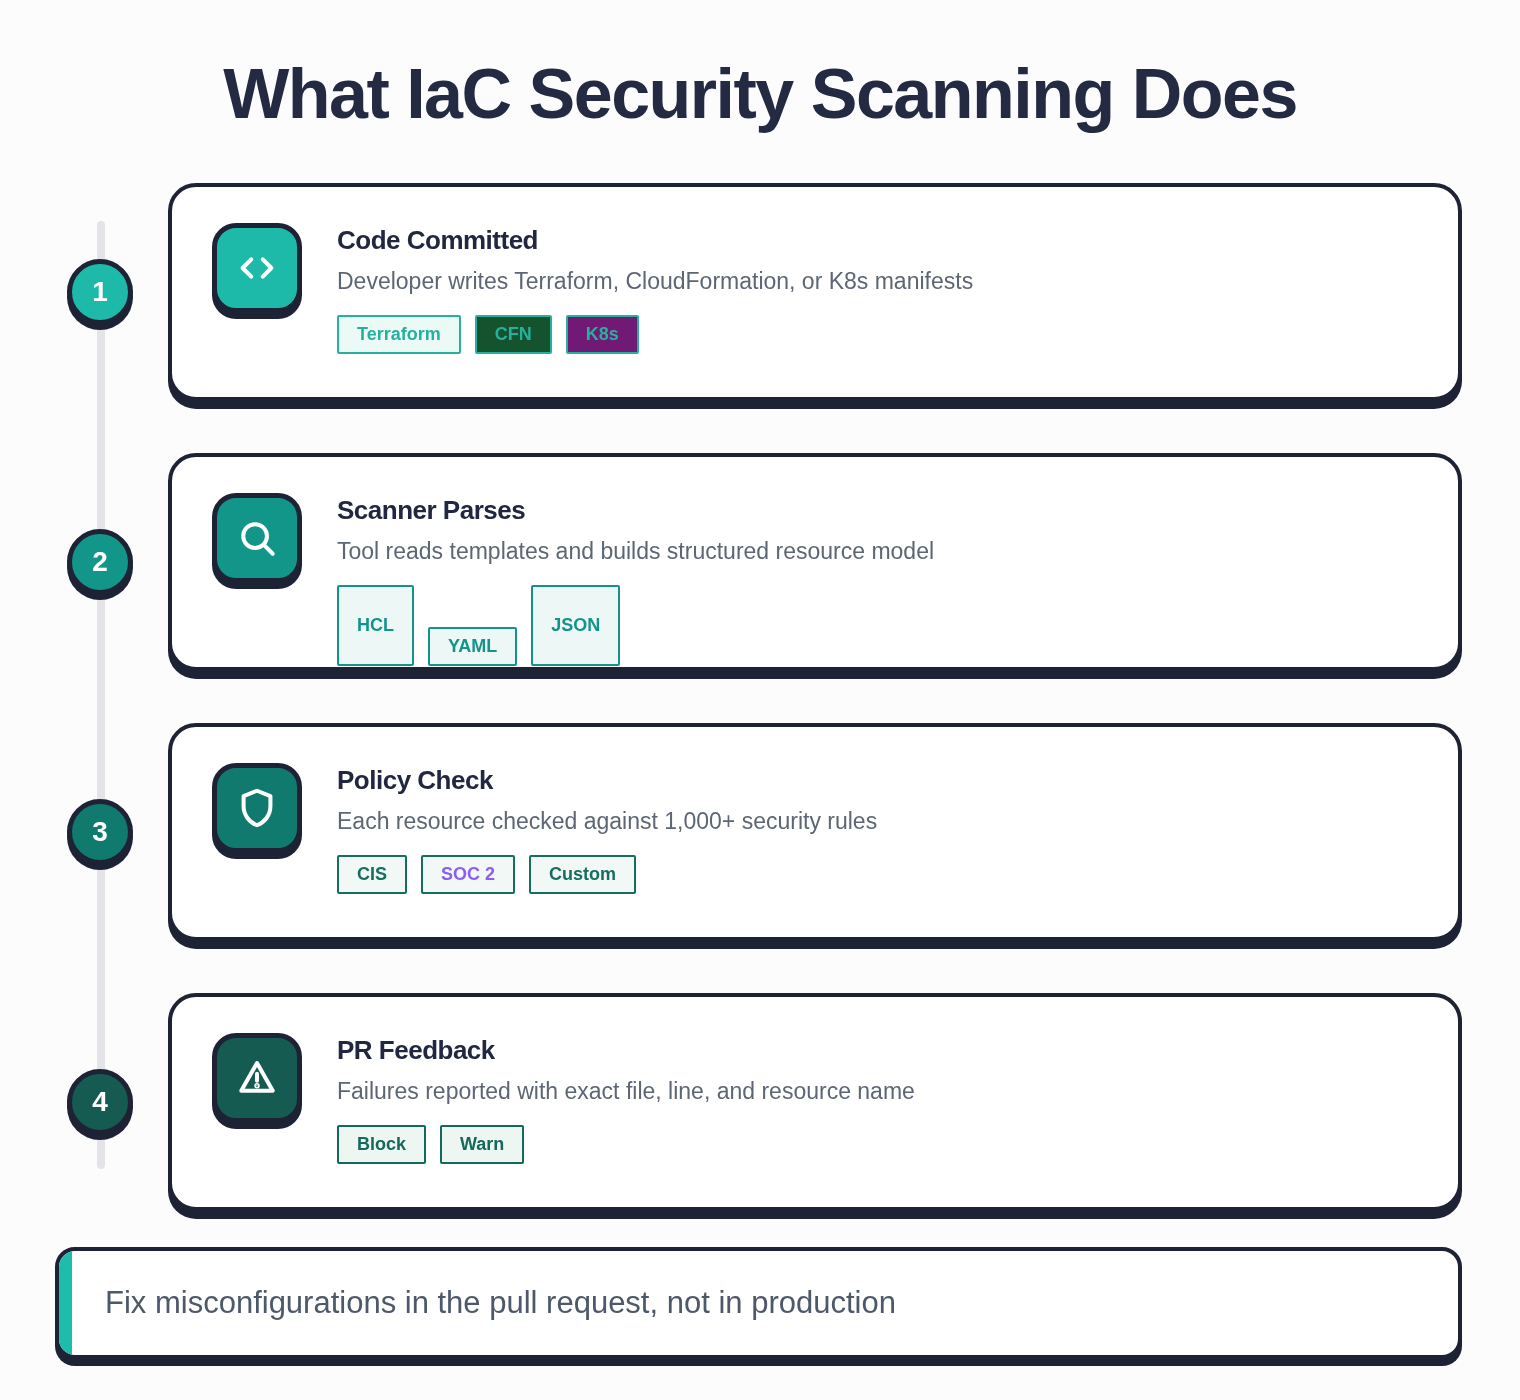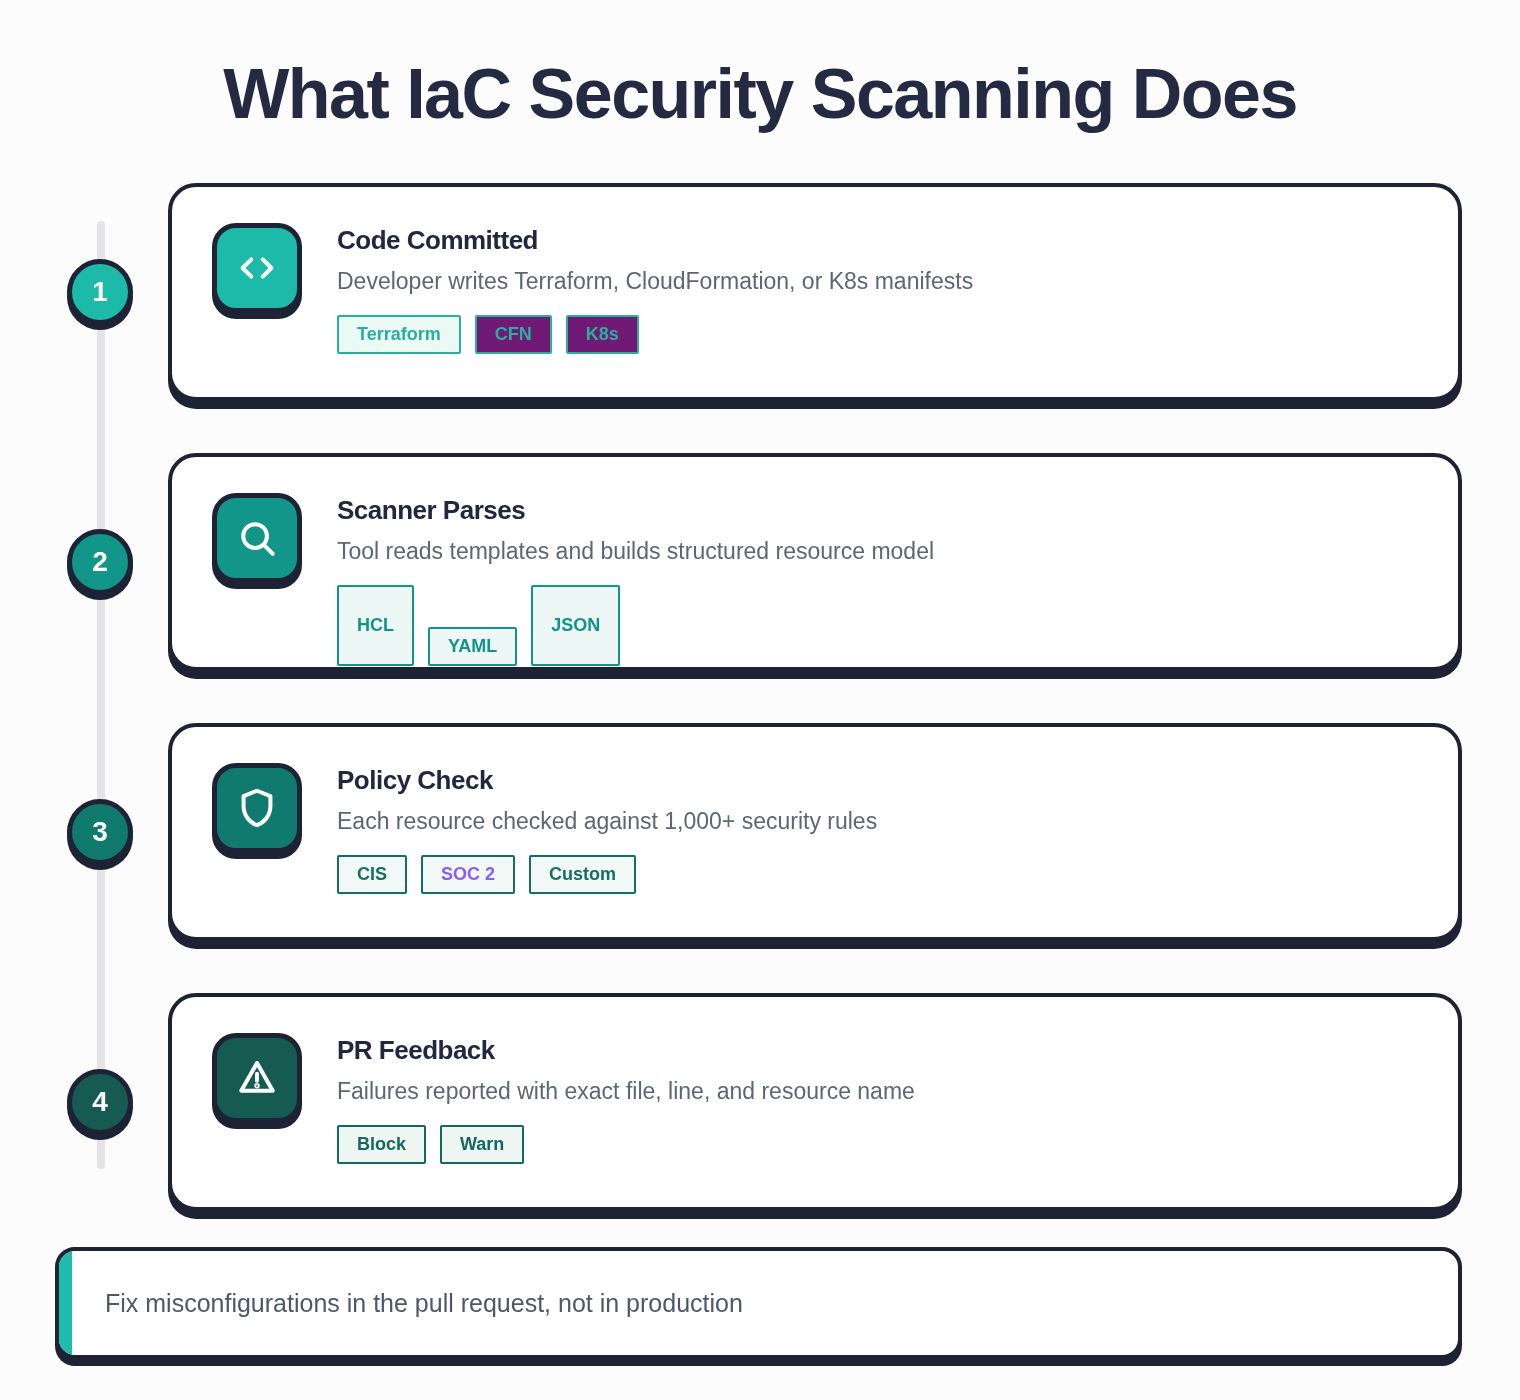--- a/index.html
+++ b/index.html
@@ -117,21 +117,21 @@
     align-items:center;
     padding-left:46px;
     overflow:hidden;
   }
   .footer-accent {
     position:absolute;
     left:0; top:0; bottom:0;
     width:13px;
   }
   .footer-text {
-    font-size:25px;
+    font-size:31px;
     color:#4d586a;
   }
 </style>
 </head>
 <body>
 
 <h1 class="page-title">What IaC Security Scanning Does</h1>
 
 <div class="flow">
   <div class="timeline-line"></div>
@@ -143,21 +143,21 @@
         <svg viewBox="0 0 24 24" fill="none" stroke="#ffffff" stroke-width="2.1" stroke-linecap="round" stroke-linejoin="round">
           <path d="M9 7.5 L4.5 12 L9 16.5"></path>
             <path d="M15 7.5 L19.5 12 L15 16.5"></path>
         </svg>
       </div>
       <div class="card-content">
         <div class="card-title">Code Committed</div>
         <div class="card-desc">Developer writes Terraform, CloudFormation, or K8s manifests</div>
         <div class="tag-row">
           <span class="tag" style="color: rgb(39, 176, 158); border-color: rgb(39, 176, 158); background: rgb(236, 250, 246);">Terraform</span>
-          <span class="tag" style="color: rgb(39, 176, 158); border-color: rgb(39, 176, 158); background: #701a75;">CFN</span>
+          <span class="tag" style="color: rgb(39, 176, 158); border-color: rgb(39, 176, 158); background: #14532d;">CFN</span>
           <span class="tag" style="color: rgb(39, 176, 158); border-color: rgb(39, 176, 158); background: #701a75;">K8s</span>
         </div>
       </div>
     </div>
   </div>
 
   <div class="step-row">
     <div class="num-badge" style="background: rgb(19, 150, 138);">2</div>
     <div class="step-card">
       <div class="icon-sq" style="background: rgb(19, 150, 138);">

